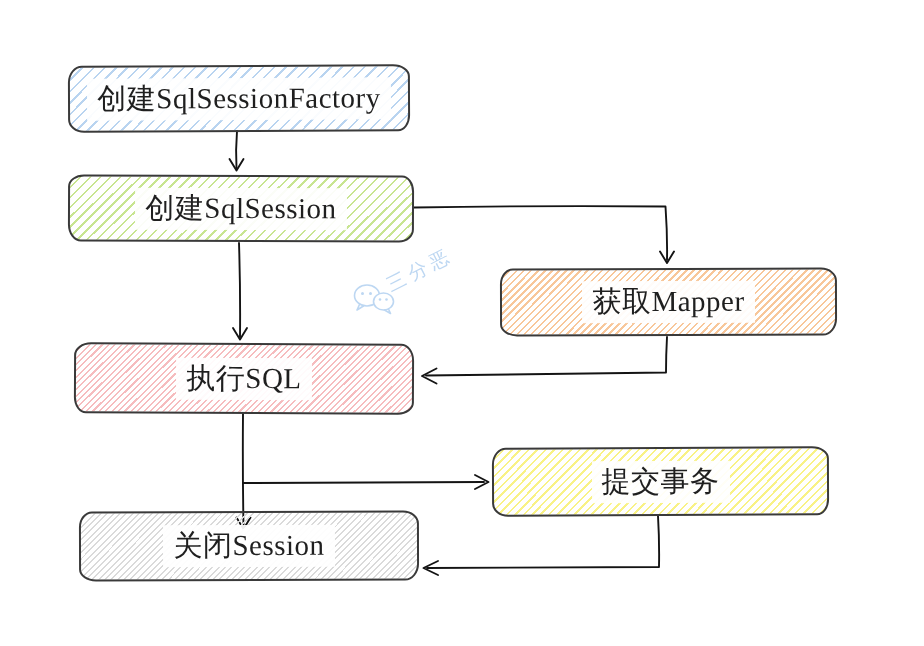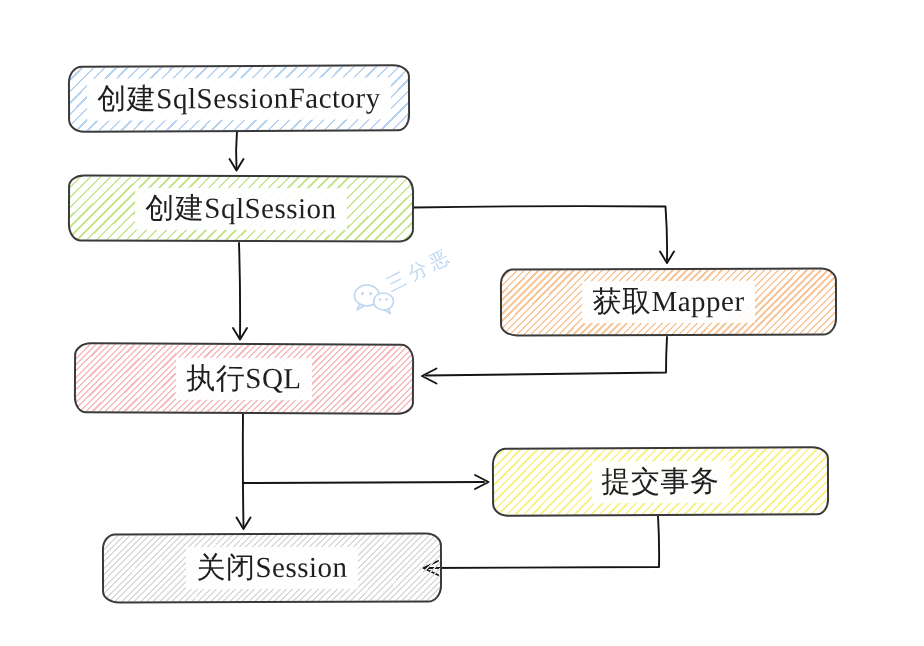--- a/index.html
+++ b/index.html
@@ -107,21 +107,21 @@
   </div>
 
   <div class="node hatch-pink sk4" style="left:74px; top:343px; width:340px; height:71px;">
     <span class="label">执行SQL</span>
   </div>
 
   <div class="node hatch-yellow sk1" style="left:492px; top:447px; width:337px; height:69px;">
     <span class="label">提交事务</span>
   </div>
 
-  <div class="node hatch-gray sk3" style="left:79px; top:533px; width:340px; height:70px;margin-left:23px;">
+  <div class="node hatch-gray sk3" style="left:79px; top:511px; width:340px; height:70px;">
     <span class="label">关闭Session</span>
   </div>
 
   <div class="watermark">
     <svg class="watermark-icon" width="46" height="36" viewBox="0 0 46 36" xmlns="http://www.w3.org/2000/svg">
       <g fill="none" stroke="#bdd7f2" stroke-width="1.6" stroke-linecap="round" stroke-linejoin="round">
         <ellipse cx="15" cy="13.5" rx="12.5" ry="10.5" fill="#ffffff"></ellipse>
         <path d="M7.5,22.5 L5,28 L11.5,24"></path>
         <ellipse cx="31.5" cy="19.5" rx="10" ry="8.5" fill="#ffffff"></ellipse>
         <path d="M36.5,27 L38.5,31.5 L32.5,28"></path>

